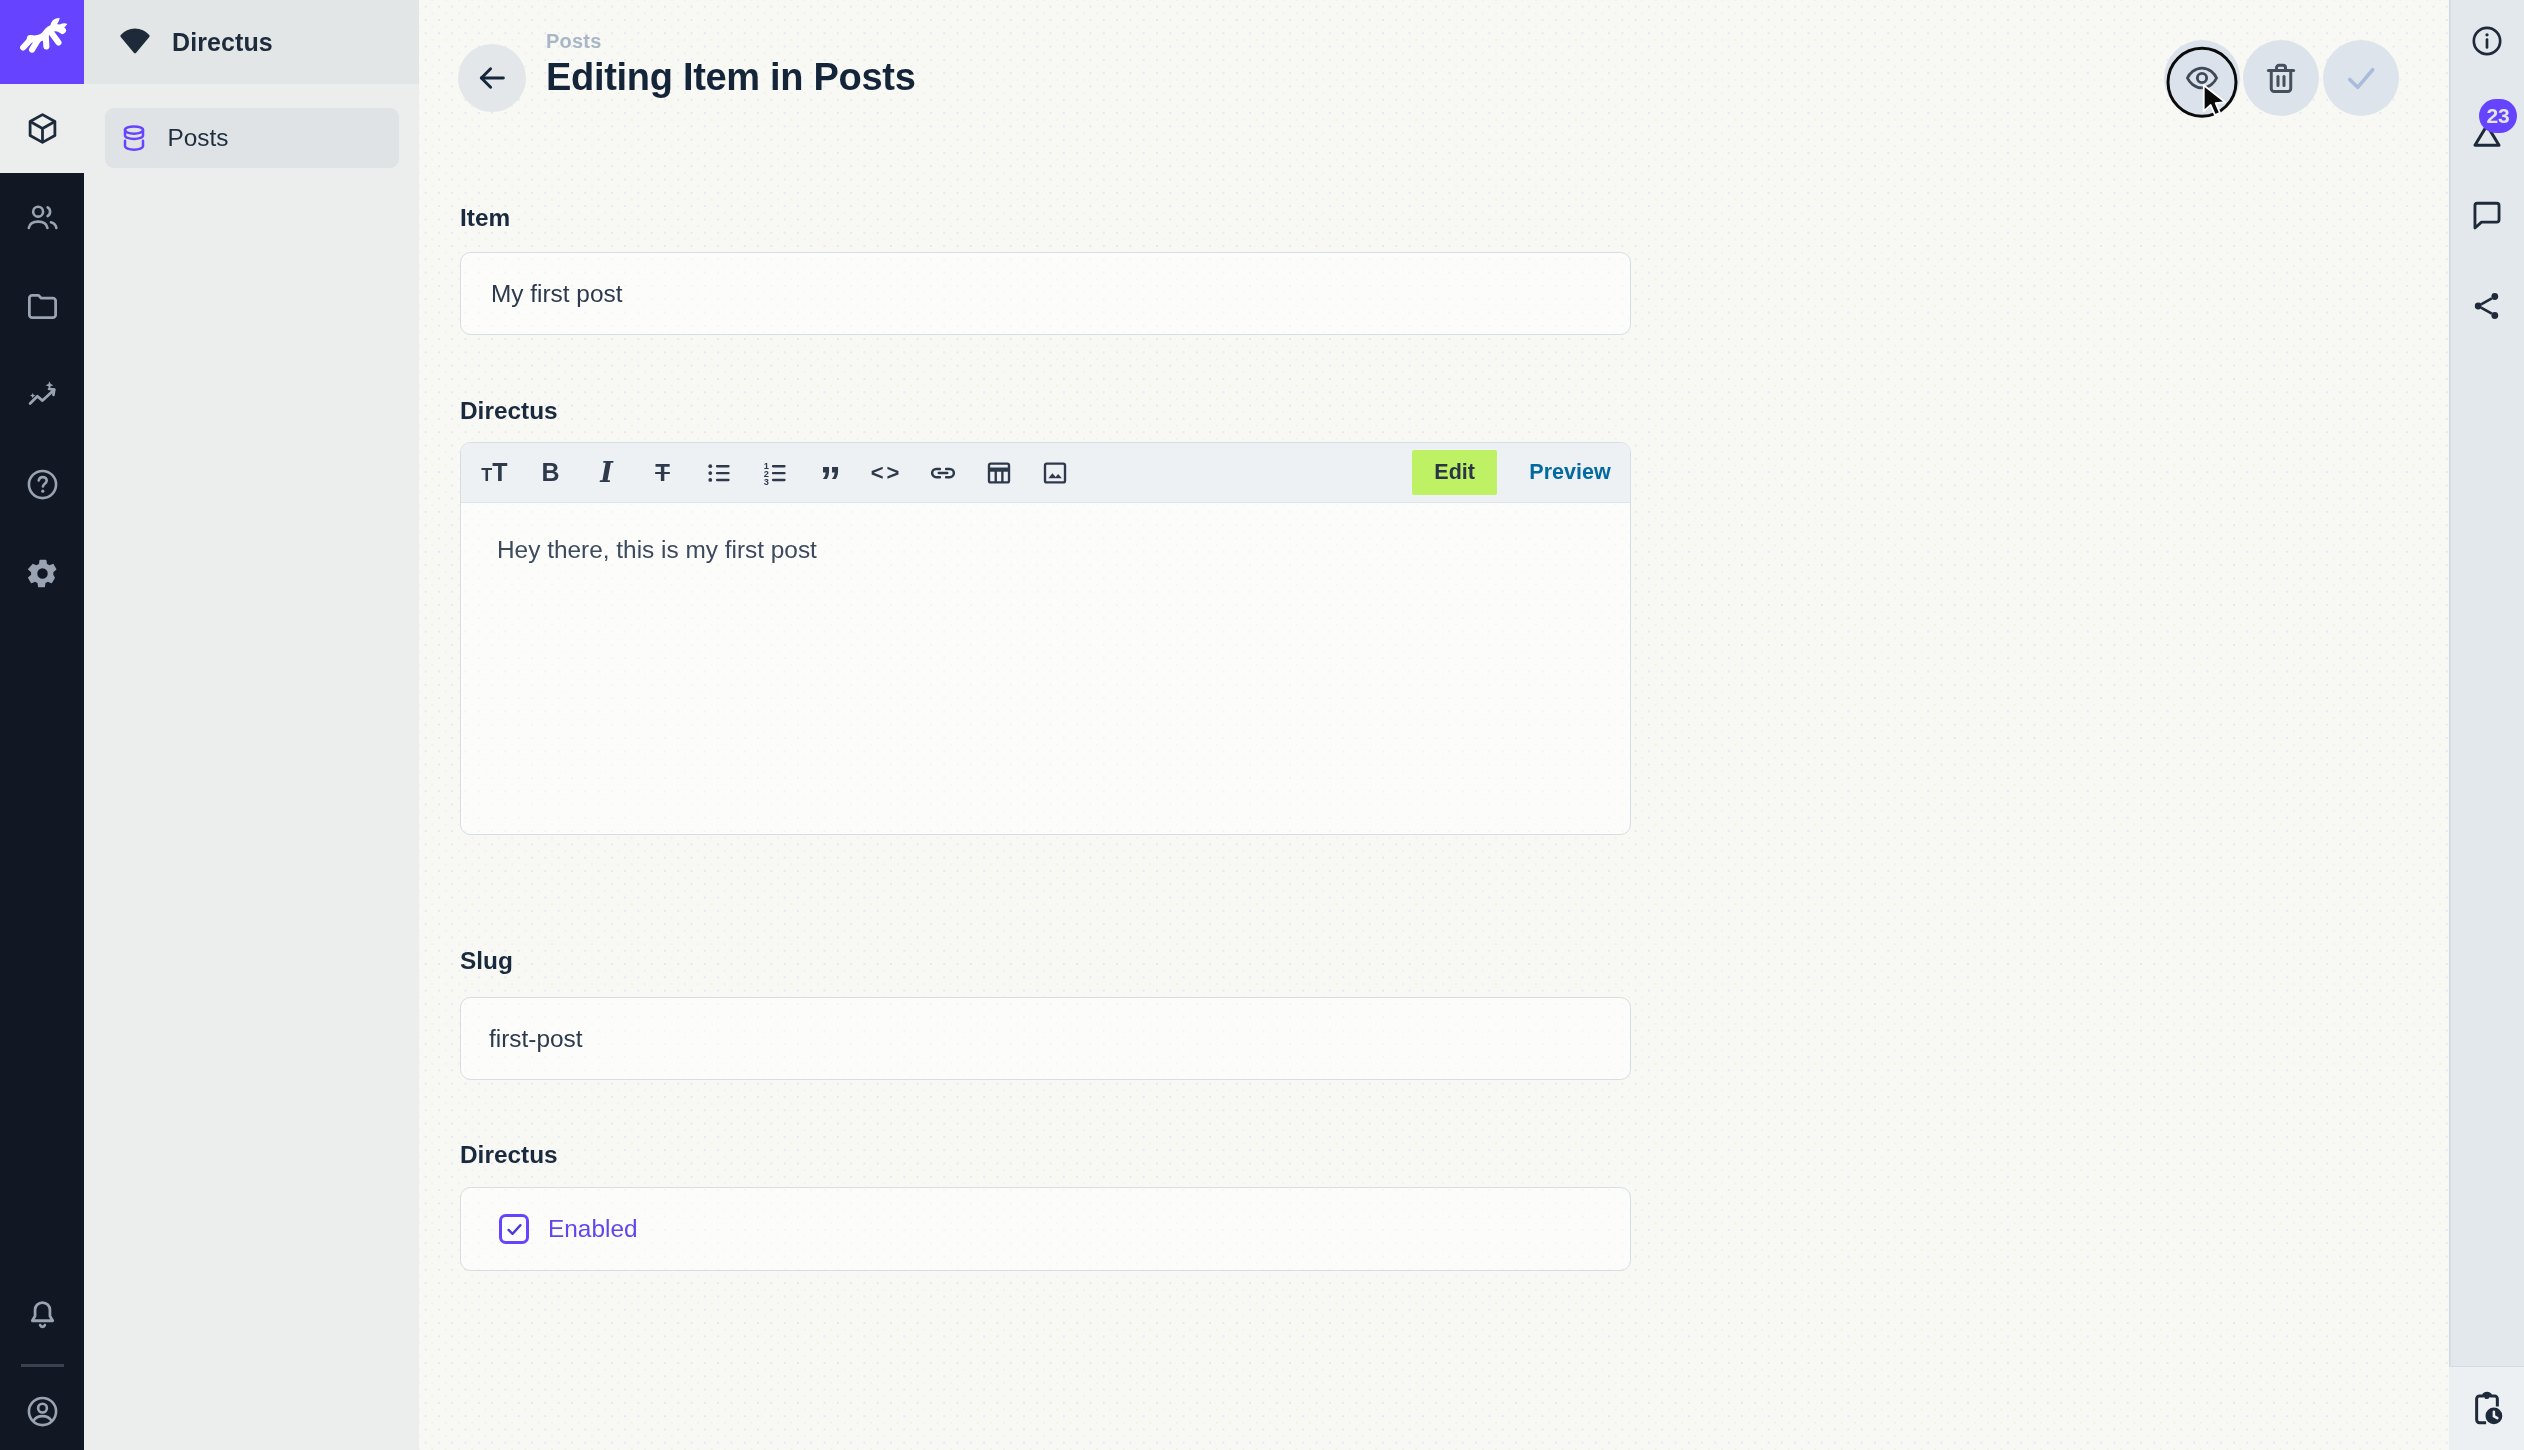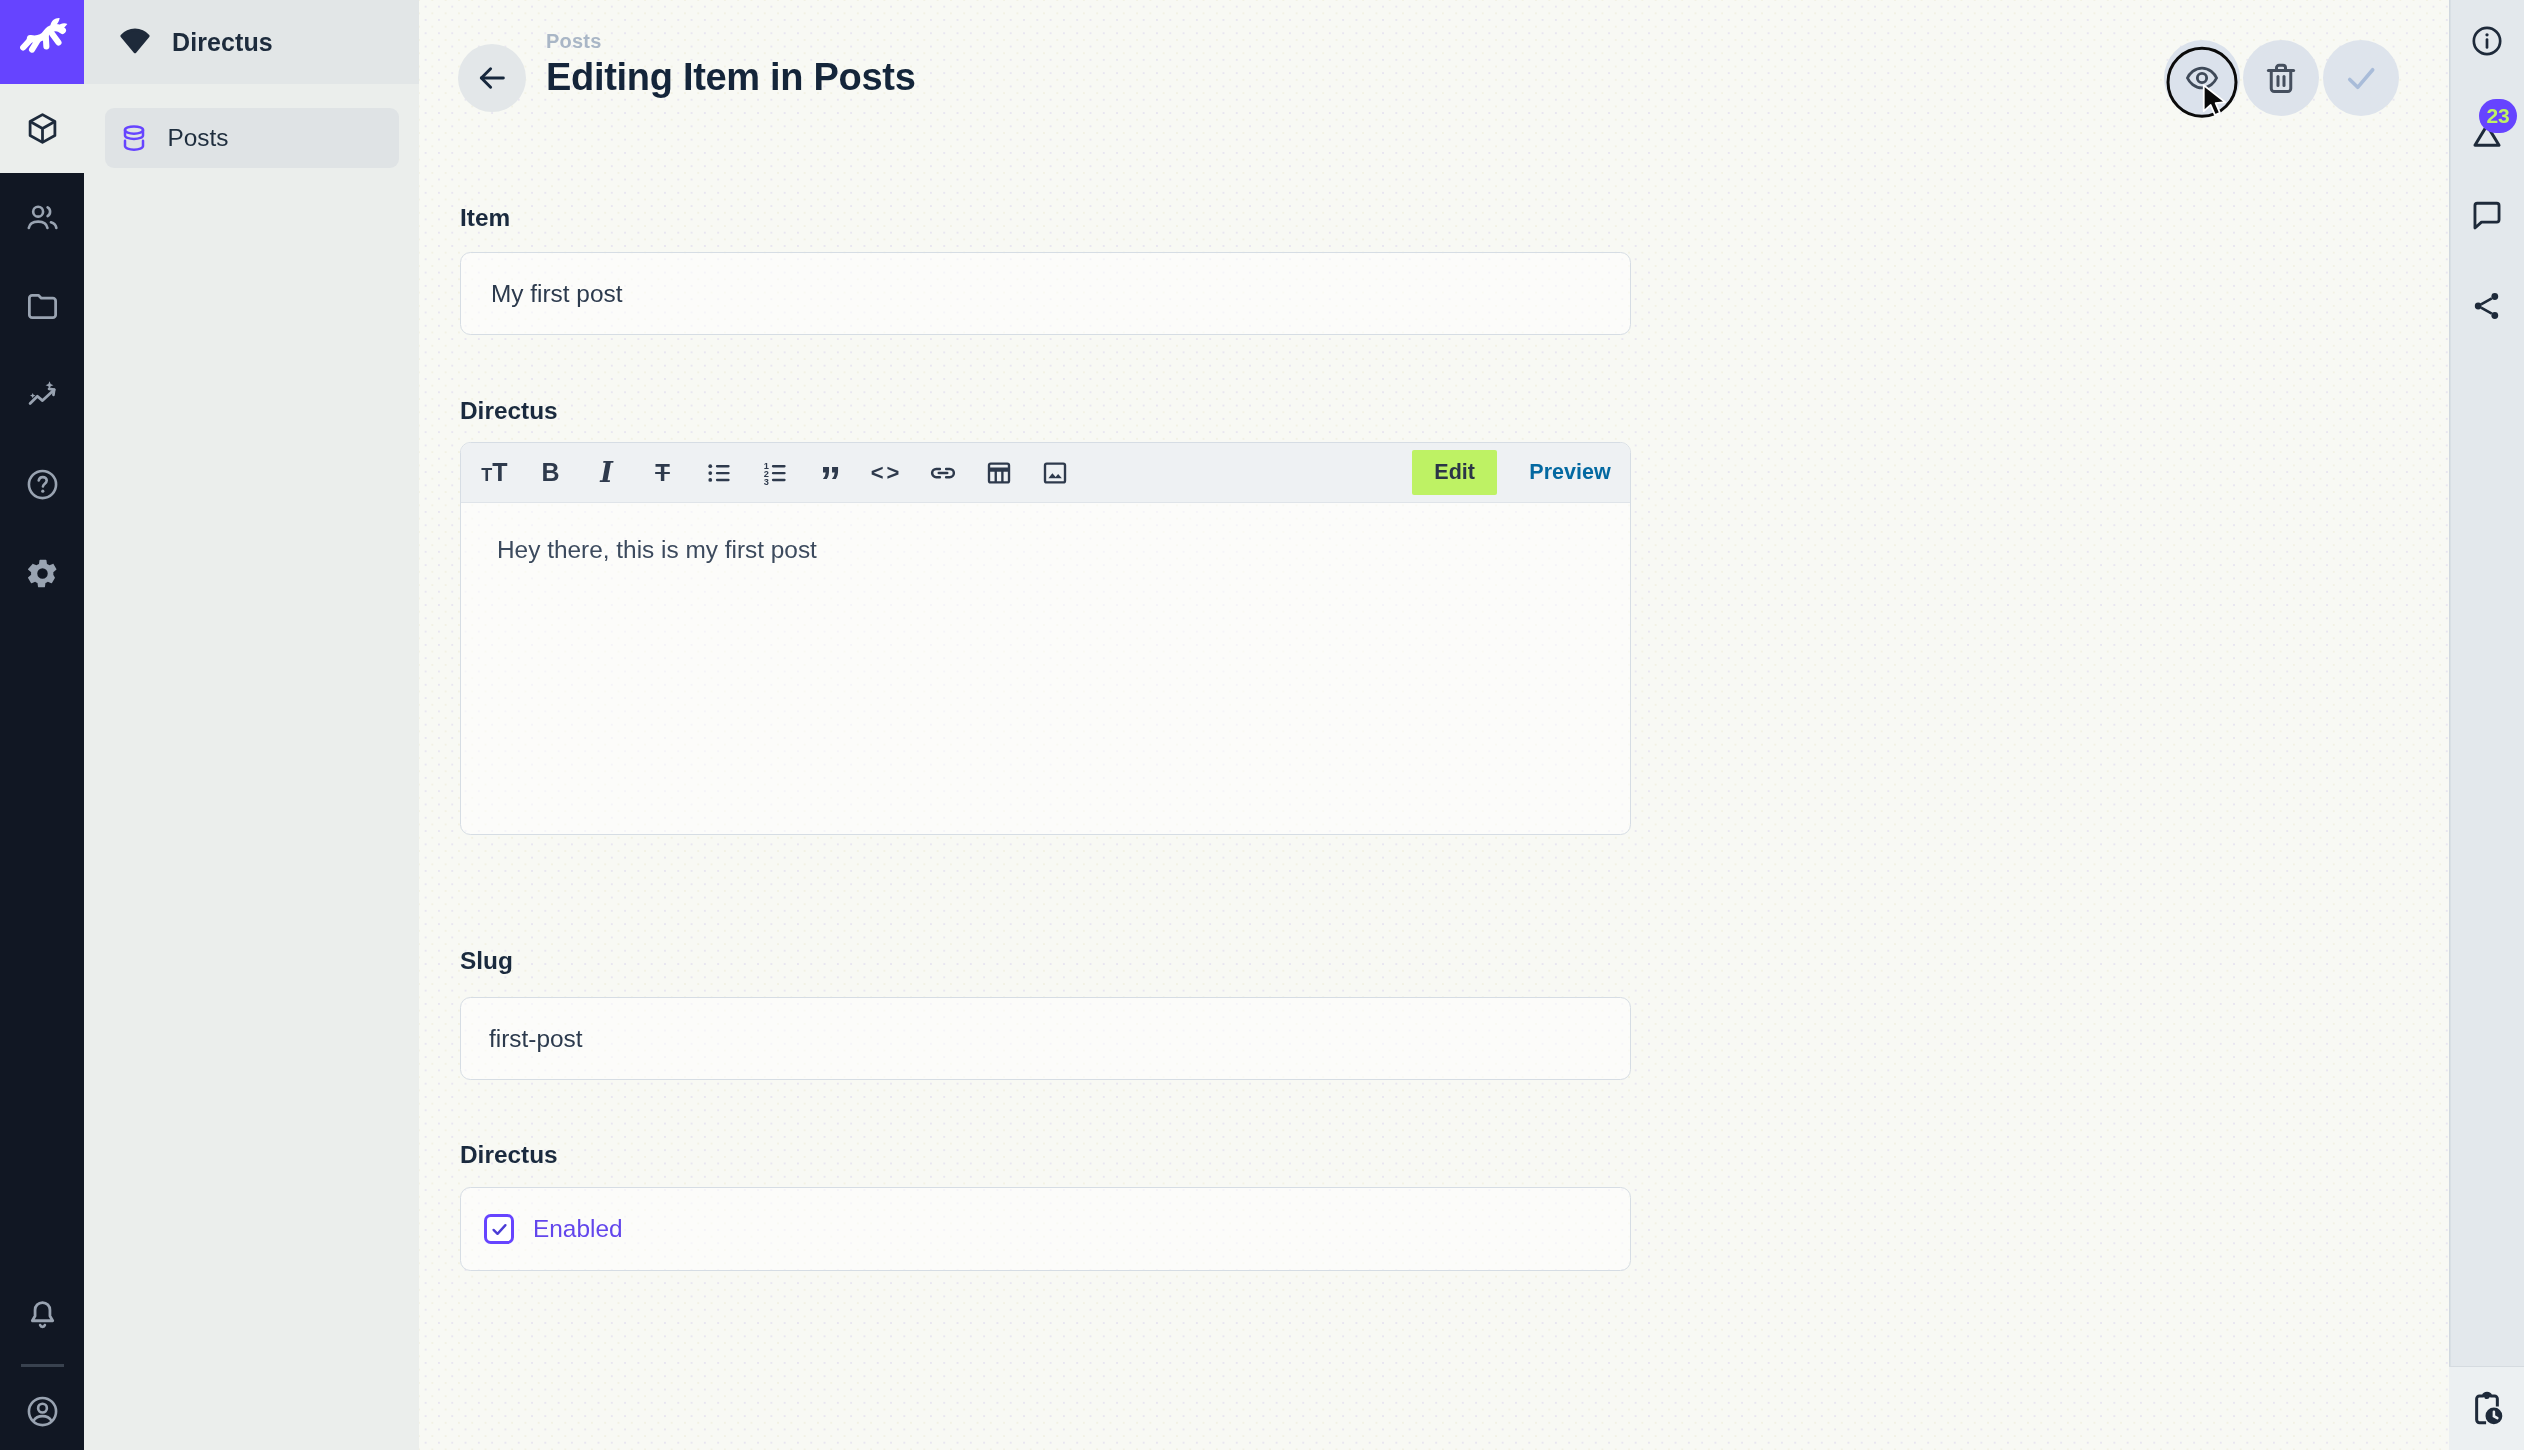--- a/index.html
+++ b/index.html
@@ -99,42 +99,42 @@
   .tb-glyph.code{font-size:22px;letter-spacing:3px;}
   .tb-spacer{flex:1;}
   .tab-btn{border:none;font-family:inherit;font-size:21.5px;font-weight:700;cursor:pointer;background:transparent;}
   .tab-edit{background:#bef264;color:#2b3547;border-radius:2px;padding:10.4px 22px;}
   .tab-preview{color:#0369a1;padding:10.4px 7.4px;margin-left:25px;}
   .editor-body{padding:33px 30px 0 36px;font-size:24.4px;color:#3c4a5d;}
 
   .published-box{
     position:absolute;left:41px;top:1187px;width:1171px;height:84px;box-sizing:border-box;
     border:1.5px solid #d6dde4;border-radius:10.4px;background:rgba(255,255,255,.55);
-    display:flex;align-items:center;padding-left:23px;gap:19px;
+    display:flex;align-items:center;padding-left:38px;gap:19px;
   }
   .checkbox{
     width:30px;height:30px;box-sizing:border-box;border:3.7px solid #6644FF;border-radius:6.7px;
     background:#fff;display:flex;align-items:center;justify-content:center;cursor:pointer;
   }
   .checkbox svg{width:19px;height:19px;}
   .check-label{font-size:24.4px;font-weight:500;color:#6246ec;cursor:pointer;}
 
   
   .right-sidebar{
     position:absolute;right:0;top:0;bottom:0;width:76px;background:#e3e8ec;z-index:5;
     box-shadow:inset 1.5px 0 0 rgba(190,200,210,.5);
   }
   .rs-btn{
     position:relative;width:76px;height:89px;display:flex;align-items:center;justify-content:center;
     color:#1e2a3a;cursor:pointer;
   }
   .rs-btn svg{width:34px;height:34px;}
   .rs-badge{
     position:absolute;left:30px;top:18px;min-width:34px;height:34px;box-sizing:border-box;
-    background:#6644FF;color:#bef264;border-radius:18px;font-size:21px;font-weight:700;
+    background:#6644FF;color:#e5e5e5;border-radius:18px;font-size:21px;font-weight:700;
     display:flex;align-items:center;justify-content:center;padding:0 7.4px;
   }
   .rs-bottom{
     position:absolute;left:0;right:0;bottom:0;height:84px;background:#ecf0f2;
     border-top:1.5px solid #d5dbe0;display:flex;align-items:center;justify-content:center;
     color:#1e2a3a;cursor:pointer;
   }
   .rs-bottom svg{width:36px;height:36px;}
 </style>
 </head>

